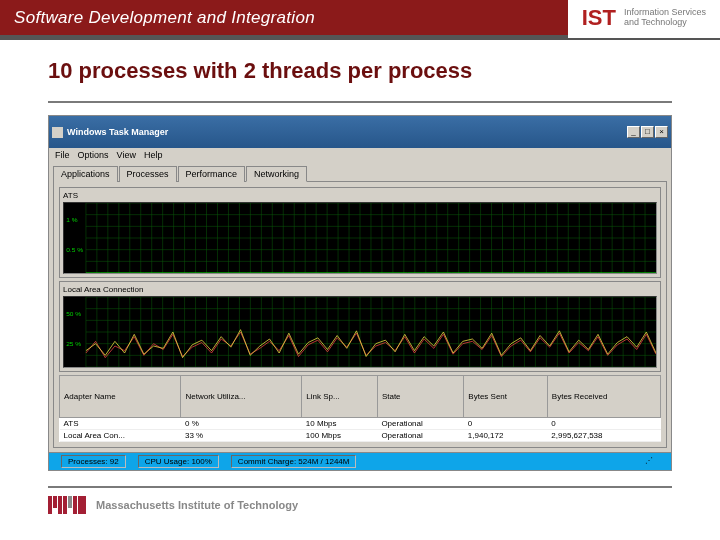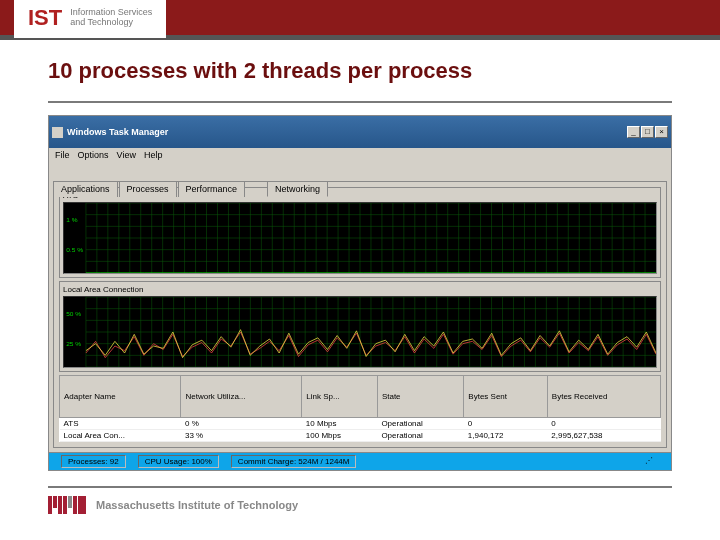--- a/index.html
+++ b/index.html
@@ -16,22 +16,22 @@
   .slide-rule { border: none; border-top: 2px solid #7a7a7a; margin-bottom: 12px; }
 
   .tm-window { background: #d4d0c8; border: 1px solid #888; font-size: 9px; color: #000; width: 100%; }
   .tm-titlebar { background: linear-gradient(#3a6ea5, #27568a); color: #fff; display: flex; align-items: center; height: 32px; padding: 0 3px; }
   .tm-titlebar-icon { width: 11px; height: 11px; background: #d4d0c8; margin-right: 4px; }
   .tm-titlebar-text { flex: 1; font-size: 9px; font-weight: bold; }
   .tm-btn { width: 13px; height: 12px; background: #d4d0c8; border: 1px solid #fff; border-right-color: #666; border-bottom-color: #666; margin-left: 1px; font-size: 8px; line-height: 9px; text-align: center; color: #000; }
 
   .tm-menu { background: #d4d0c8; display: flex; gap: 8px; padding: 2px 6px; font-size: 9px; }
   .tm-tabs { display: flex; padding: 3px 4px 0 4px; }
-  .tm-tab { padding: 2px 7px; border: 1px solid #888; border-bottom: none; background: #d4d0c8; font-size: 9px; margin-right: 1px; position: relative; top: 16px; }
-  .tm-tab.active { background: #d4d0c8; border-bottom: 1px solid #d4d0c8; z-index: 2; margin-left: 21px; }
+  .tm-tab { padding: 2px 7px; border: 1px solid #888; border-bottom: none; background: #d4d0c8; font-size: 9px; margin-right: 1px; position: relative; top: 1px; }
+  .tm-tab.active { background: #d4d0c8; border-bottom: 1px solid #d4d0c8; z-index: 2; }
   .tm-content { border: 1px solid #888; margin: 0 4px 4px 4px; padding: 5px; background: #d4d0c8; }
 
   .graph-group { border: 1px solid #888; padding: 3px; margin-bottom: 3px; background: #d4d0c8; }
   .graph-label { font-size: 8px; margin-bottom: 2px; }
   .graph { background: #000; height: 72px; position: relative; overflow: hidden; border: 1px inset #888; }
   .graph svg { width: 100%; height: 100%; display: block; }
   .grid-line { stroke: #0a5a0a; stroke-width: 0.5; }
   .y-tick { fill: #00d000; font-size: 6px; }
 
   .adapter-table { width: 100%; border-collapse: collapse; font-size: 8px; background: #fff; margin-top: 3px; }
@@ -47,20 +47,21 @@
   .footer-row { display: flex; align-items: center; gap: 10px; }
   .mit-logo { display: flex; gap: 1px; }
   .mit-logo .bar { width: 4px; background: #a31f34; }
   .mit-logo .b1 { height: 18px; } .mit-logo .b2 { height: 12px; } .mit-logo .b3 { height: 18px; } .mit-logo .b4 { height: 18px; } .mit-logo .b5 { height: 12px; } .mit-logo .b6 { height: 18px; } .mit-logo .b7 { height: 18px; width: 8px; }
   .mit-text { font-size: 11px; color: #888; font-weight: bold; }
 </style>
 </head>
 <body>
 
 <div class="header-bar">
+  <span class="header-title">Software Development and Integration</span>
   <div class="ist-block">
     <span class="ist-logo">IST</span>
     <div>
       <div class="ist-sub">Information Services</div>
       <div class="ist-sub">and Technology</div>
     </div>
   </div>
 </div>
 
 <div class="slide-body">

